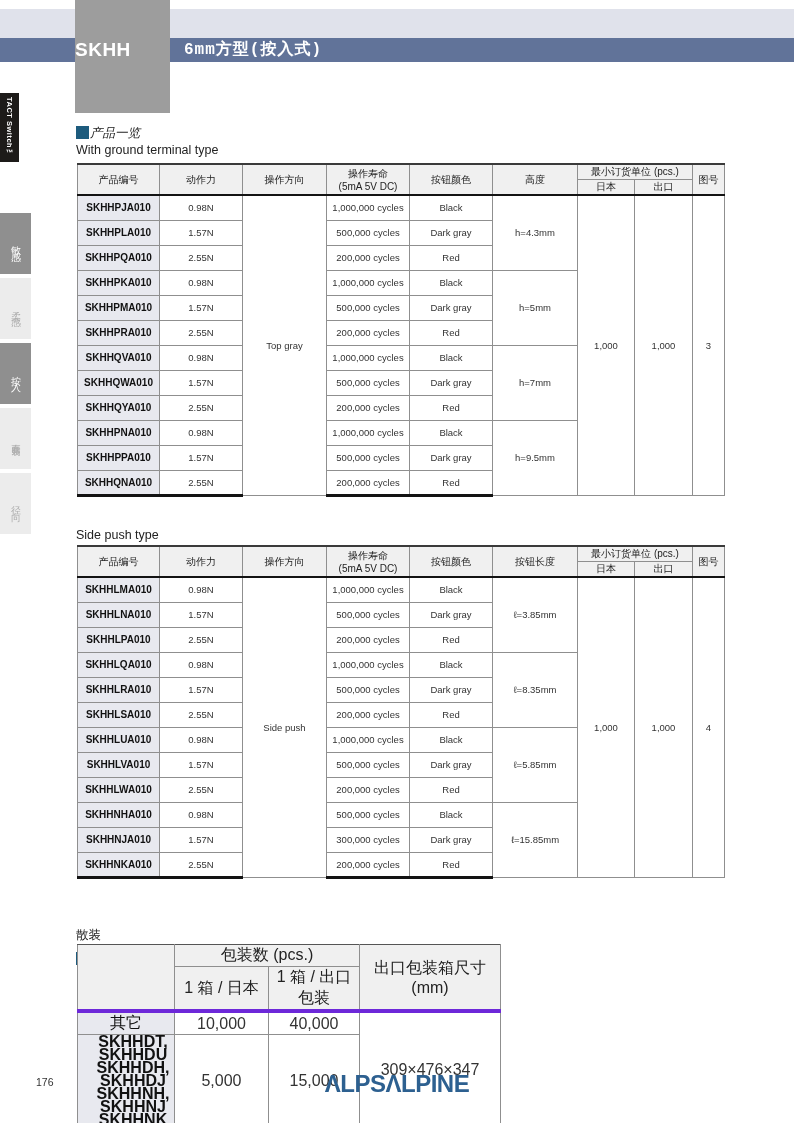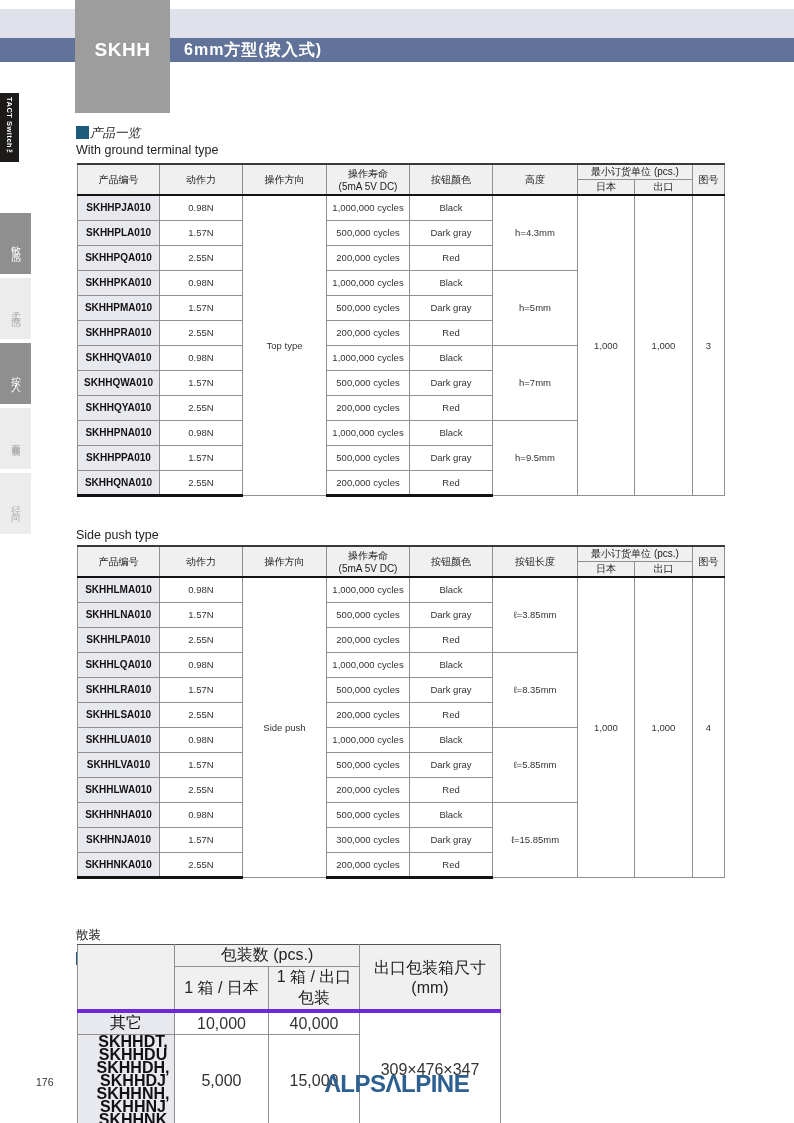--- a/index.html
+++ b/index.html
@@ -6,24 +6,24 @@
   html,body { background:#fff; }
   .page {
     position:relative; width:794px; height:1123px; background:#ffffff;
     font-family:"Liberation Sans","DejaVu Sans",sans-serif; color:#222;
     overflow:hidden; margin:0 auto;
   }
   
   .band-lav { position:absolute; left:0; top:9px; width:794px; height:29px; background:#e0e2eb; }
   .band-blue { position:absolute; left:0; top:38px; width:794px; height:24px; background:#617399; }
   .band-title { position:absolute; left:184px; top:0; height:38px; line-height:24px;
-    color:#fff; font-size:16px; font-weight:bold; letter-spacing:1px; }
+    color:#fff; font-size:16px; font-weight:bold; letter-spacing:1px;font-family:Liberation Mono, monospace; }
   .series-box { position:absolute; left:75px; top:0; width:95px; height:113px; background:#9d9d9d; z-index:2; }
   .series-text { position:absolute; left:0; top:38px; width:95px; height:24px; line-height:24px;
-    text-align:center; color:#fff; font-size:19px; font-weight:bold; letter-spacing:0.5px; }
+    color:#fff; font-size:19px; font-weight:bold; letter-spacing:0.5px; }
   
   .tact-tab { position:absolute; left:0; top:93px; width:19px; height:69px; background:#1d1b19;
     display:flex; align-items:center; justify-content:center; }
   .tact-tab span { writing-mode:vertical-rl; color:#fff; font-size:7.5px; font-weight:bold; letter-spacing:0.5px; white-space:nowrap; }
   .side-tab { position:absolute; left:0; width:31px; height:61px;
     display:flex; align-items:center; justify-content:center; }
   .side-tab span { writing-mode:vertical-rl; font-size:10px; letter-spacing:6px; }
   .side-tab.small span { letter-spacing:1px; font-size:9px; }
   .side-tab.active { background:#8f8f8f; } .side-tab.active span { color:#fff; }
   .side-tab.inactive { background:#ececec; } .side-tab.inactive span { color:#aeaeae; }
@@ -122,21 +122,21 @@
     </tr>
     <tr>
       <th>日本</th>
       <th>出口</th>
     </tr>
   </thead>
       <tbody>
         <tr>
           <td class="code">SKHHPJA010</td>
           <td>0.98N</td>
-          <td rowspan="12">Top type</td>
+          <td rowspan="12">Top gray</td>
           <td>1,000,000 cycles</td>
           <td>Black</td>
           <td rowspan="3">h=4.3mm</td>
           <td rowspan="12">1,000</td>
           <td rowspan="12">1,000</td>
           <td rowspan="12">3</td>
         </tr>
         <tr>
           <td class="code">SKHHPLA010</td>
           <td>1.57N</td>

